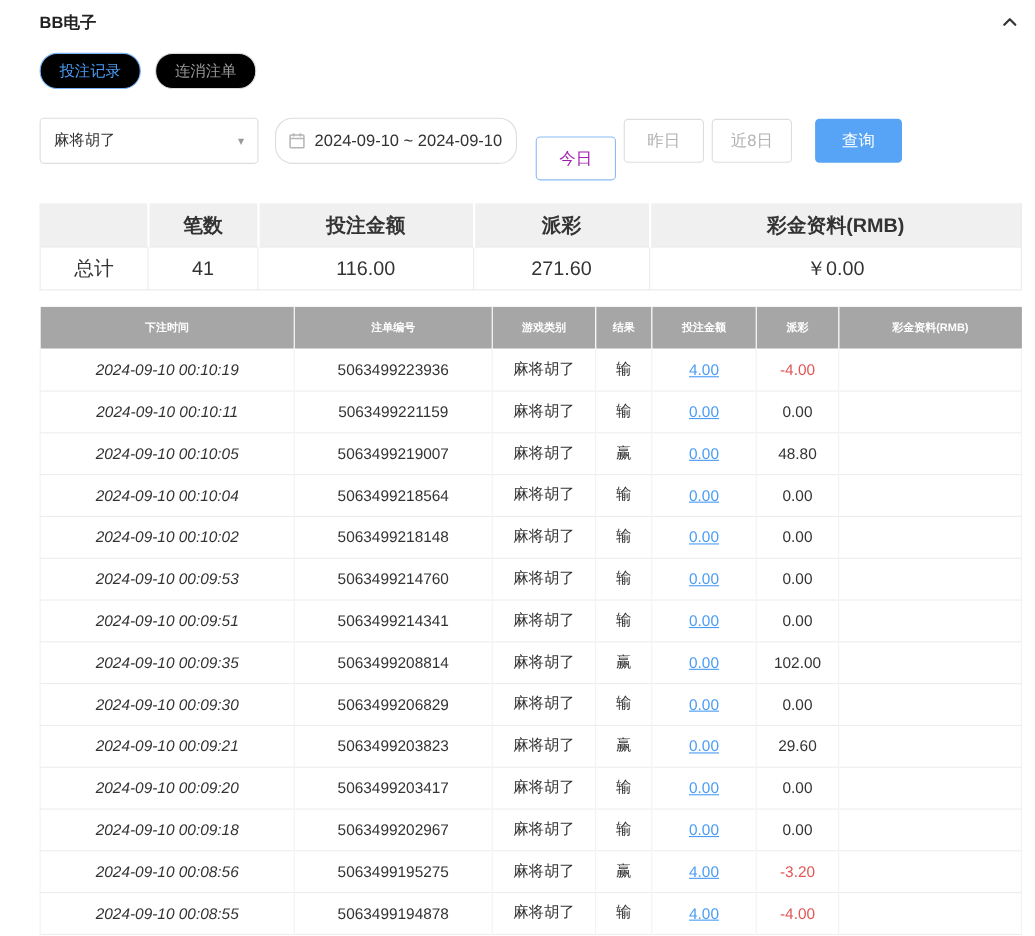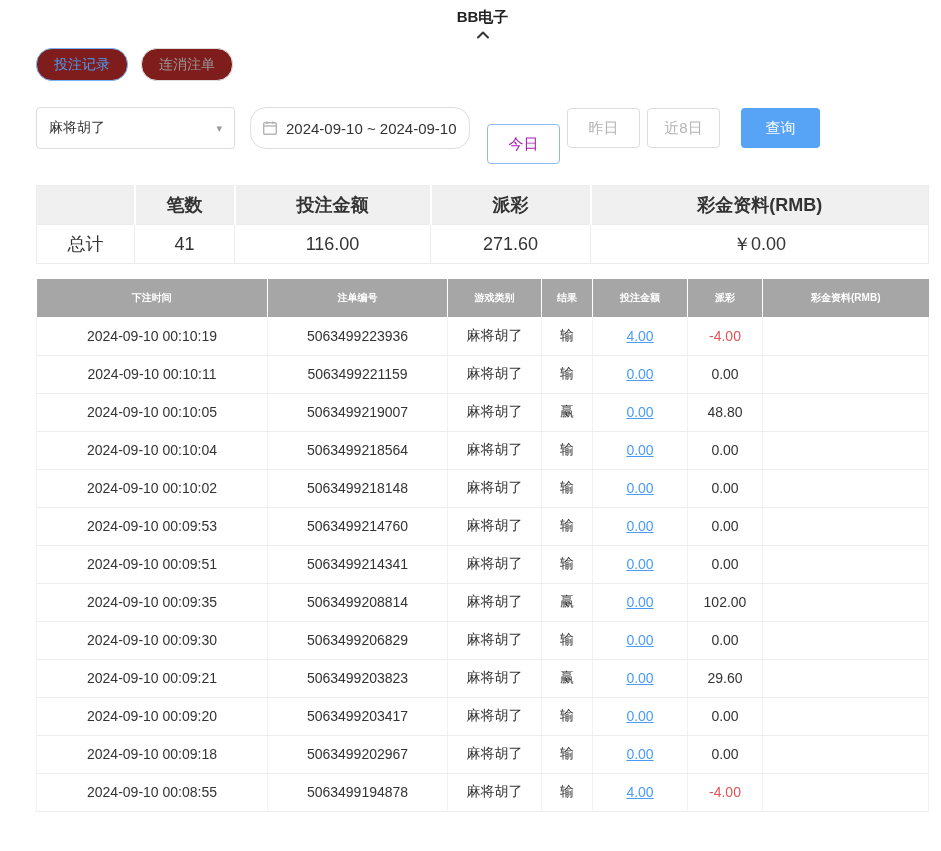--- a/index.html
+++ b/index.html
@@ -1,27 +1,27 @@
 <!DOCTYPE html>
 <html><head>
 <meta charset="utf-8">
 <style>
   * { box-sizing: border-box; margin: 0; padding: 0; }
   html, body { width: 941px; height: 851px; overflow: hidden; background: #fff;
     font-family: "Liberation Sans", "DejaVu Sans", sans-serif; color: #333; }
   .page { padding: 0 12px 0 36px; }
 
   
-  .top-bar { height: 24px; margin-top: 8px; display: flex; align-items: center; justify-content: space-between; flex-direction: column; }
+  .top-bar { height: 24px; margin-top: 8px; display: flex; align-items: center; justify-content: space-between; }
   .title { font-size: 15px; font-weight: bold; color: #222; }
   .collapse-btn { width: 22px; height: 22px; display: flex; align-items: center; justify-content: center; cursor: pointer; background: none; border: none; }
 
   
   .tabs { margin-top: 16px; display: flex; gap: 13px; }
-  .tab { height: 33px; padding: 0 17px; background: #7f1d1d; border: 1px solid #dcdcdc;
+  .tab { height: 33px; padding: 0 17px; background: #000000; border: 1px solid #dcdcdc;
     border-radius: 16px; font-size: 14px; color: #999; cursor: pointer;
     font-family: inherit; }
   .tab.active { border-color: #7ab4f7; color: #4a9cf5; }
 
   
   .filters { margin-top: 11px; display: flex; align-items: center; }
   .select-box { width: 199px; height: 42px; border: 1px solid #ddd; border-radius: 4px;
     display: flex; align-items: center; justify-content: space-between; padding: 0 12px;
     font-size: 14px; color: #333; cursor: pointer; margin-right: 15px; background: #fff; }
   .caret { color: #999; font-size: 11px; }
@@ -44,21 +44,21 @@
   .summary td { background: #fff; color: #333; }
 
   
   .main { margin-top: 15px; }
   .main th { background: #a6a6a6; color: #fff; font-weight: bold; font-size: 10px; height: 38px;
     text-align: center; border: none; }
   .main th + th { border-left: 1px solid #fff; }
   .main td { height: 38px; text-align: center; font-size: 14px; color: #333;
     border-bottom: 1px solid #ededed; background: #fff; }
   .main td + td { border-left: 1px solid #f2f2f2; }
-  .main td:first-child { border-left: 1px solid #f2f2f2; }
+  .main td:first-child { border-left: 1px solid #f2f2f2; font-style: italic; }
   .main td:last-child { border-right: 1px solid #f2f2f2; }
   a.link { color: #4a9cf5; text-decoration: underline; cursor: pointer; }
   td.neg { color: #e25555; }
 </style>
 </head>
 <body>
 
 <div class="page">
 
   <div class="top-bar">
@@ -249,20 +249,29 @@
         <tr>
           <td>2024-09-10 00:09:18</td>
           <td>5063499202967</td>
           <td>麻将胡了</td>
           <td>输</td>
           <td><a class="link">0.00</a></td>
           <td>0.00</td>
           <td></td>
         </tr>
         <tr>
+          <td>2024-09-10 00:08:56</td>
+          <td>5063499195275</td>
+          <td>麻将胡了</td>
+          <td>赢</td>
+          <td><a class="link">4.00</a></td>
+          <td class="neg">-3.20</td>
+          <td></td>
+        </tr>
+        <tr>
           <td>2024-09-10 00:08:55</td>
           <td>5063499194878</td>
           <td>麻将胡了</td>
           <td>输</td>
           <td><a class="link">4.00</a></td>
           <td class="neg">-4.00</td>
           <td></td>
         </tr>
       </tbody>
   </table>

